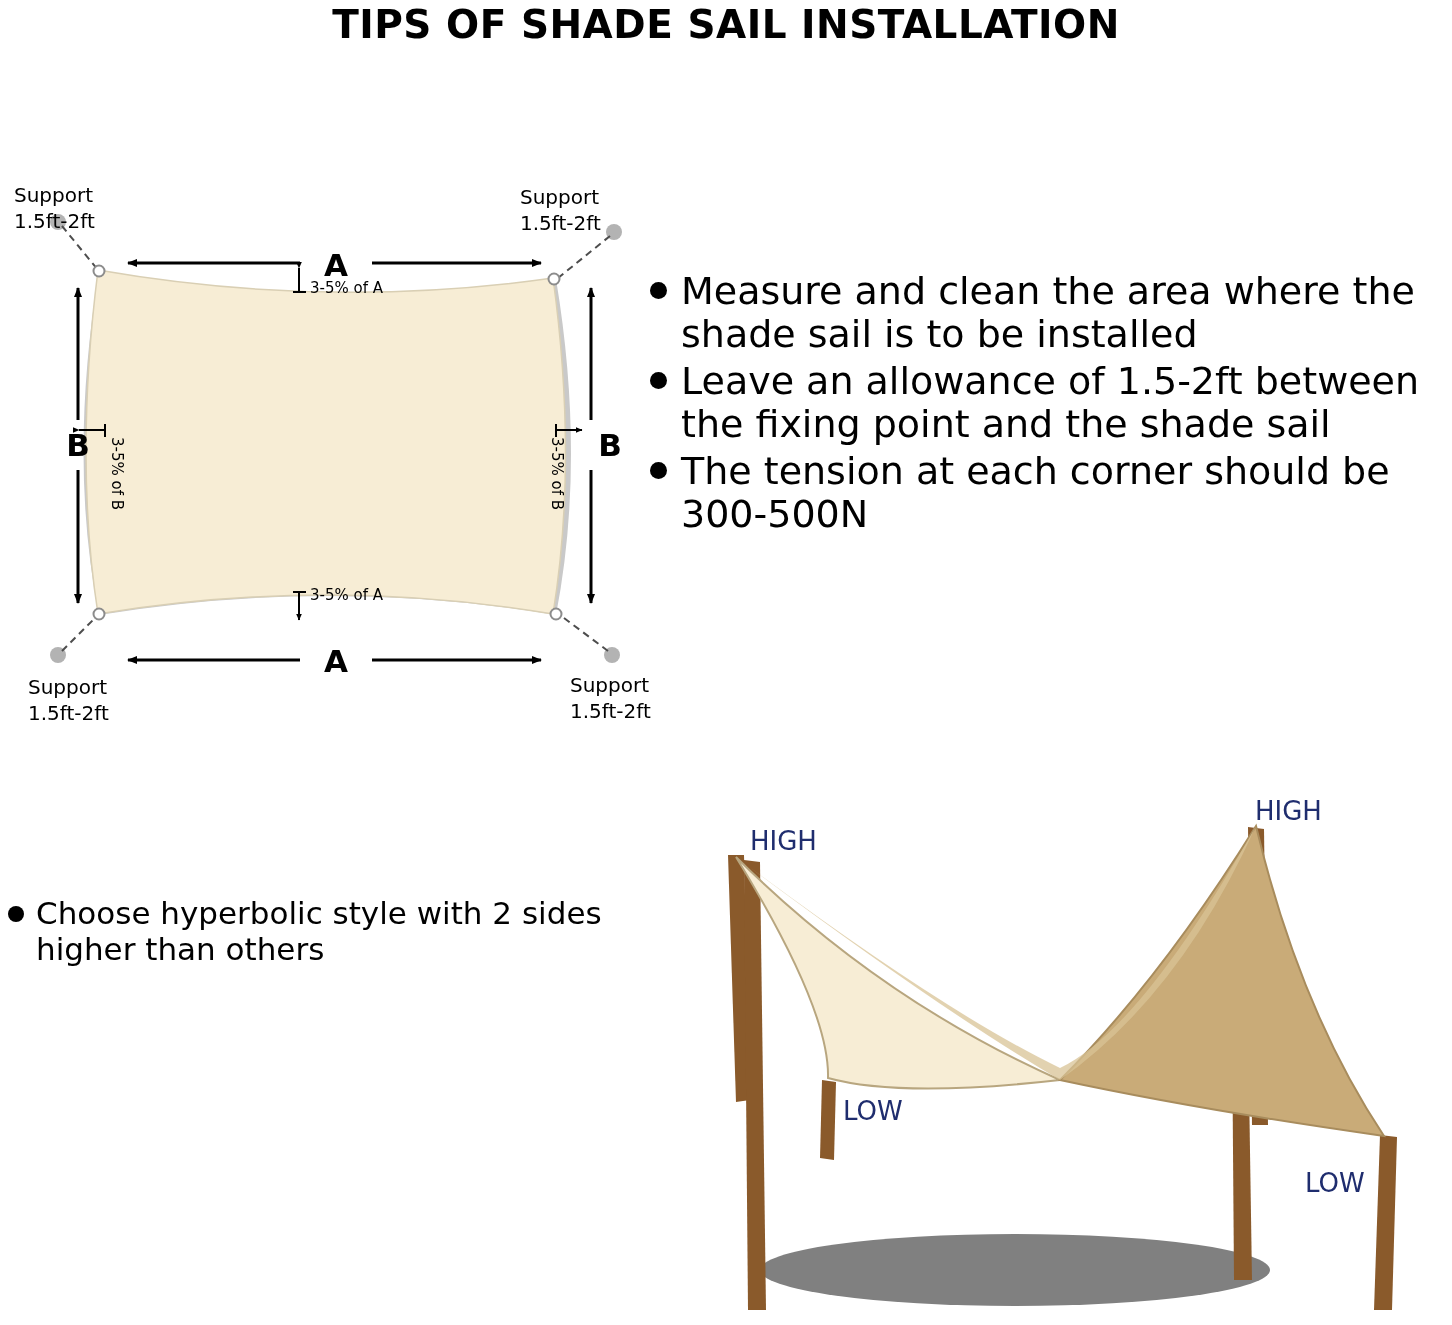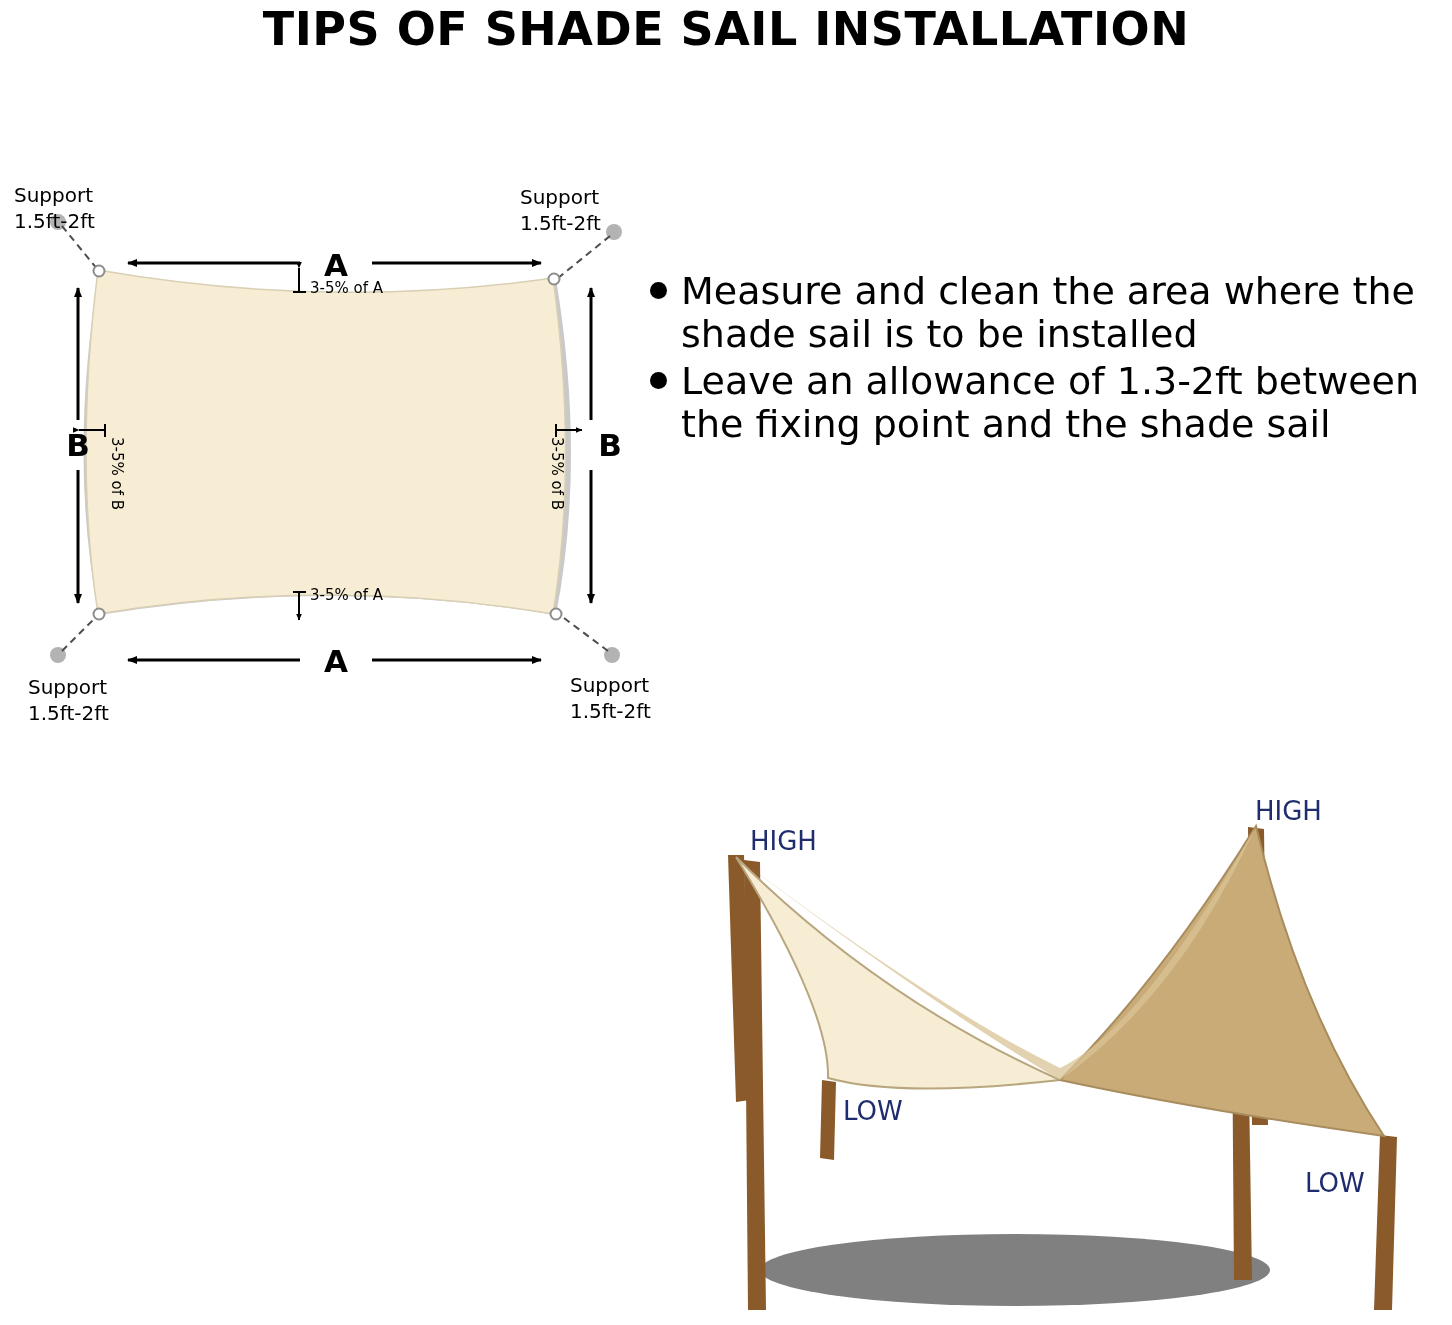--- a/index.html
+++ b/index.html
@@ -18,21 +18,21 @@
 
   
   .title {
     position: absolute;
     top: 2px;
     left: 0;
     width: 1452px;
     text-align: center;
     font-family: "DejaVu Sans", sans-serif;
     font-weight: bold;
-    font-size: 46px;
+    font-size: 39px;
     letter-spacing: 0.5px;
     color: #000;
     white-space: nowrap;
   }
 
   
   .top-diagram {
     position: absolute;
     left: 0px;
     top: 160px;
@@ -188,25 +188,33 @@
   </svg>
 </div>
 
 <div class="top-bullets">
   <div class="bullet-row">
     <span class="bullet-dot"></span>
     <span class="bullet-text">Measure and clean the area where the shade sail is to be installed</span>
   </div>
   <div class="bullet-row">
     <span class="bullet-dot"></span>
-    <span class="bullet-text">Leave an allowance of 1.3-2ft between the fixing point and the shade sail</span>
+    <span class="bullet-text">Leave an allowance of 1.5-2ft between the fixing point and the shade sail</span>
+  </div>
+  <div class="bullet-row">
+    <span class="bullet-dot"></span>
+    <span class="bullet-text">The tension at each corner should be 300-500N</span>
   </div>
 </div>
 
 <div class="bottom-bullets">
+  <div class="bullet-row">
+    <span class="bullet-dot"></span>
+    <span class="bullet-text">Choose hyperbolic style with 2 sides higher than others</span>
+  </div>
 </div>
 
 <div class="bottom-diagram">
   <svg width="812" height="545" viewBox="0 0 812 545">
 
     <ellipse cx="375" cy="490" rx="255" ry="36" fill="#808080"></ellipse>
 
     <polygon points="88,75 104,75 110,320 96,322" fill="#8a5a2b"></polygon>
 
     <polygon points="608,47 624,49 628,345 612,345" fill="#8a5a2b"></polygon>

